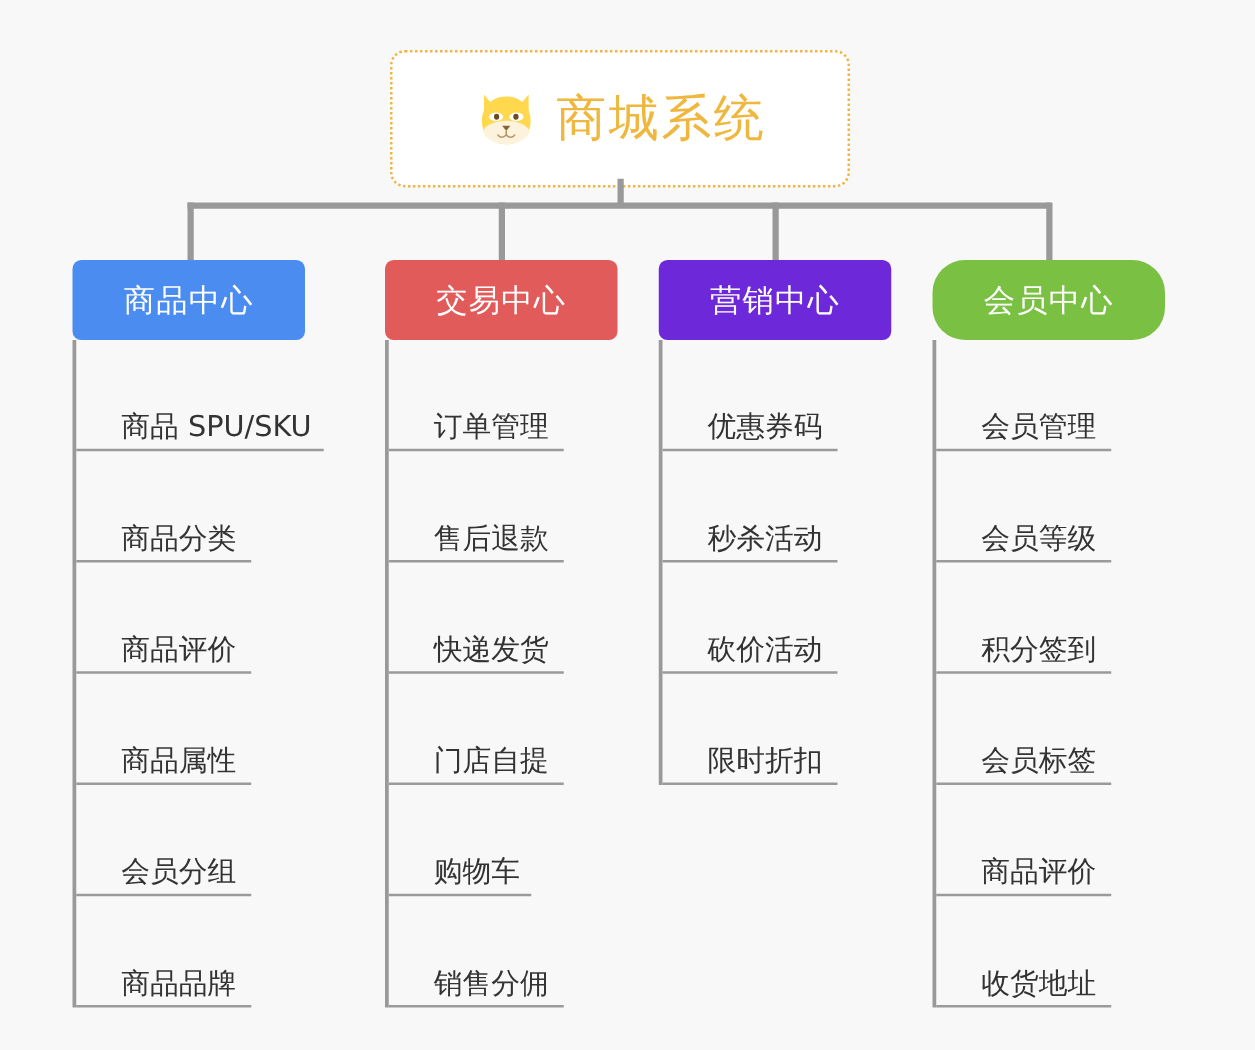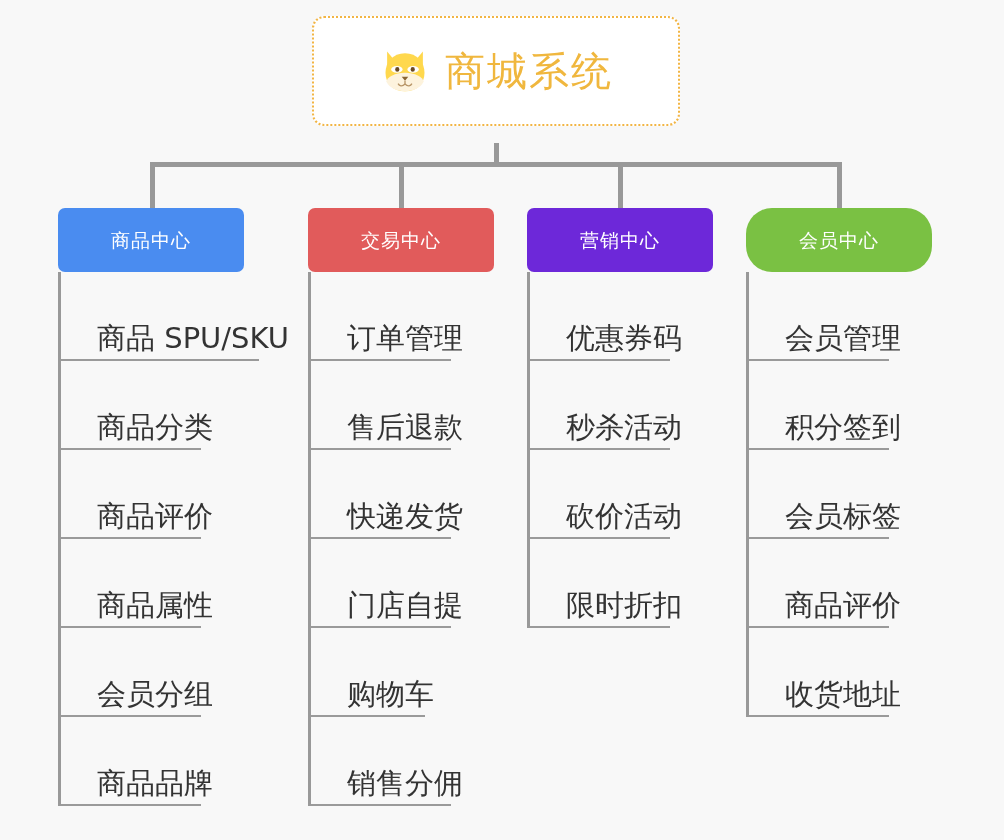--- a/index.html
+++ b/index.html
@@ -17,21 +17,21 @@
     position: relative;
     width: 1004px;
     height: 840px;
     background: #f8f8f8;
   }
 
   
   .root-node {
     position: absolute;
     left: 312px;
-    top: 16px;
+    top: 40px;
     width: 368px;
     height: 110px;
     background: #ffffff;
     border: 2px dotted #f2b544;
     border-radius: 12px;
     display: flex;
     align-items: center;
     justify-content: center;
     gap: 14px;
   }
@@ -84,21 +84,21 @@
   .col-3 { left: 746px; }
 
   .cat-card {
     width: 100%;
     height: 64px;
     border-radius: 7px;
     display: flex;
     align-items: center;
     justify-content: center;
     color: #ffffff;
-    font-size: 19px;
+    font-size: 25px;
     letter-spacing: 1px;
     line-height: 1;
     user-select: none;
   }
 
   
   .leaf-list {
     position: relative;
     margin-top: 0;
     padding-left: 14px;
@@ -119,21 +119,21 @@
     left: -14px;
     bottom: 0;
     height: 2px;
     background: #9a9a9a;
   }
   .leaf-item.w-short::after  { width: 114px; }
   .leaf-item.w-normal::after { width: 140px; }
   .leaf-item.w-wide::after   { width: 198px; }
 
   .leaf-label {
-    font-size: 29px;
+    font-size: 23px;
     line-height: 1.15;
     color: #333333;
     white-space: nowrap;
   }
 </style>
 </head>
 <body style="background: rgb(248, 248, 248);">
 
 <div id="chart-root">
 
@@ -236,20 +236,23 @@
 
   <div class="column col-3">
     <div class="cat-card" style="background: rgb(122, 193, 67); border-radius: 26px;">
       <span>会员中心</span>
     </div>
     <div class="leaf-list">
       <div class="leaf-item w-normal">
           <span class="leaf-label">会员管理</span>
         </div>
       <div class="leaf-item w-normal">
+          <span class="leaf-label">会员等级</span>
+        </div>
+      <div class="leaf-item w-normal">
           <span class="leaf-label">积分签到</span>
         </div>
       <div class="leaf-item w-normal">
           <span class="leaf-label">会员标签</span>
         </div>
       <div class="leaf-item w-normal">
           <span class="leaf-label">商品评价</span>
         </div>
       <div class="leaf-item w-normal">
           <span class="leaf-label">收货地址</span>

